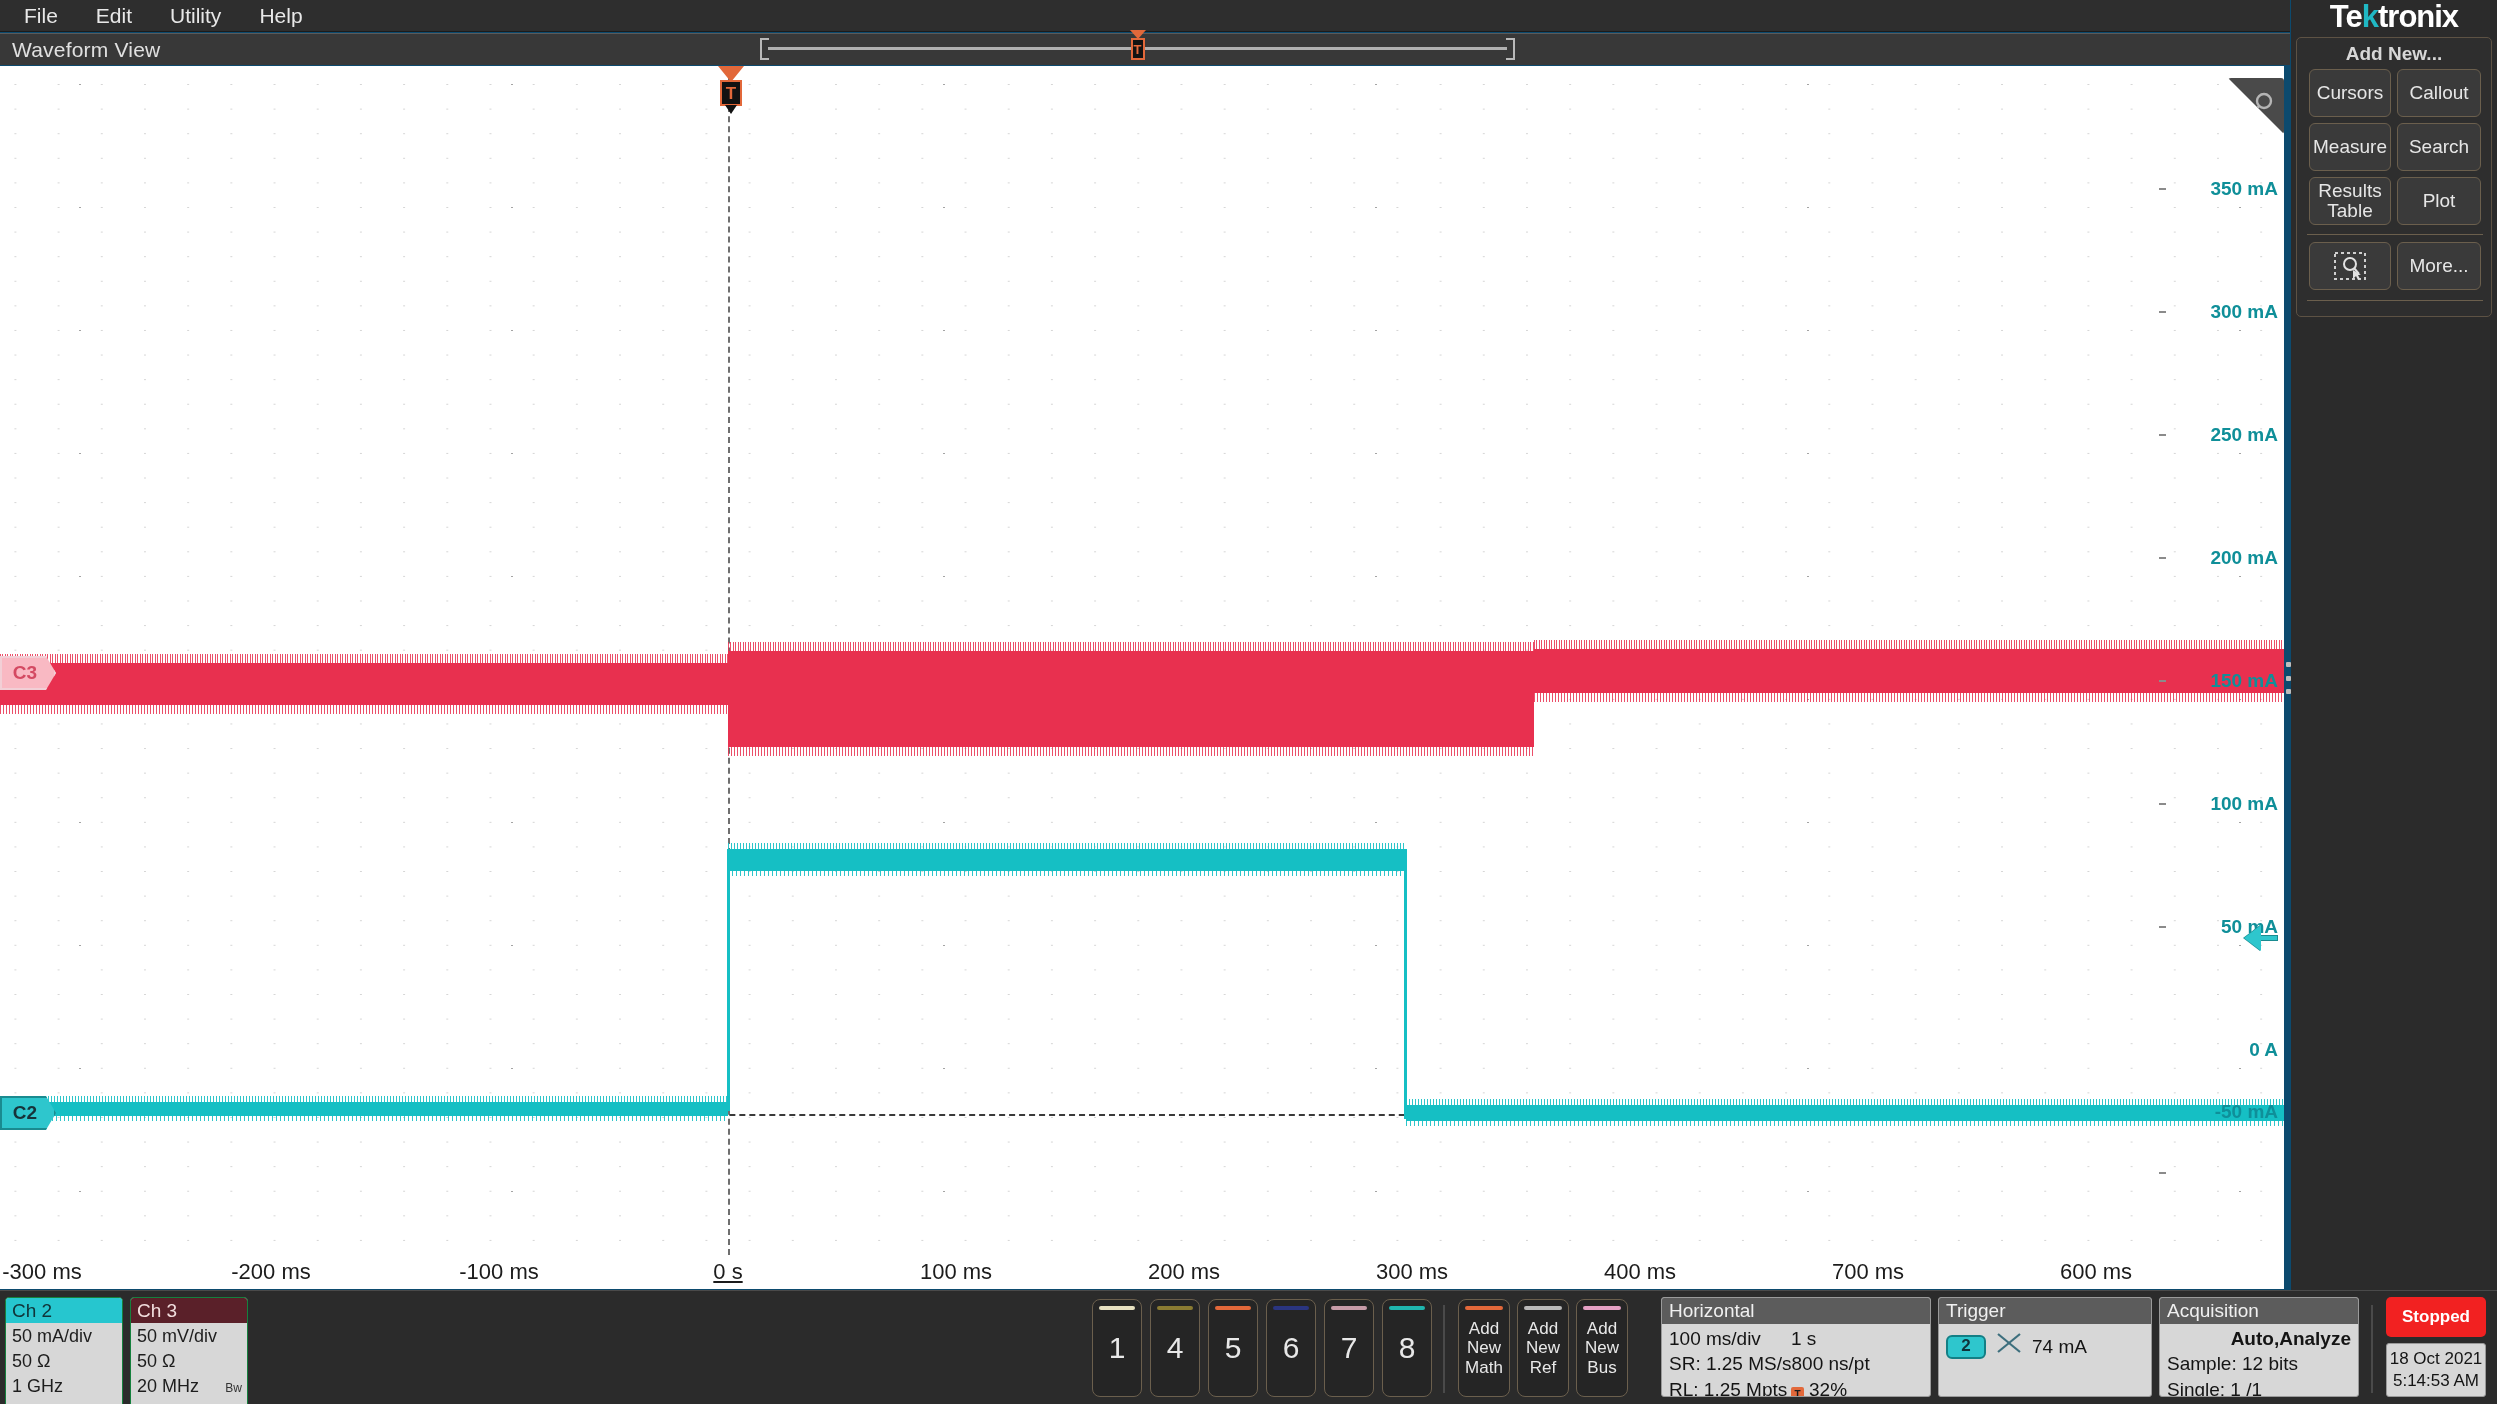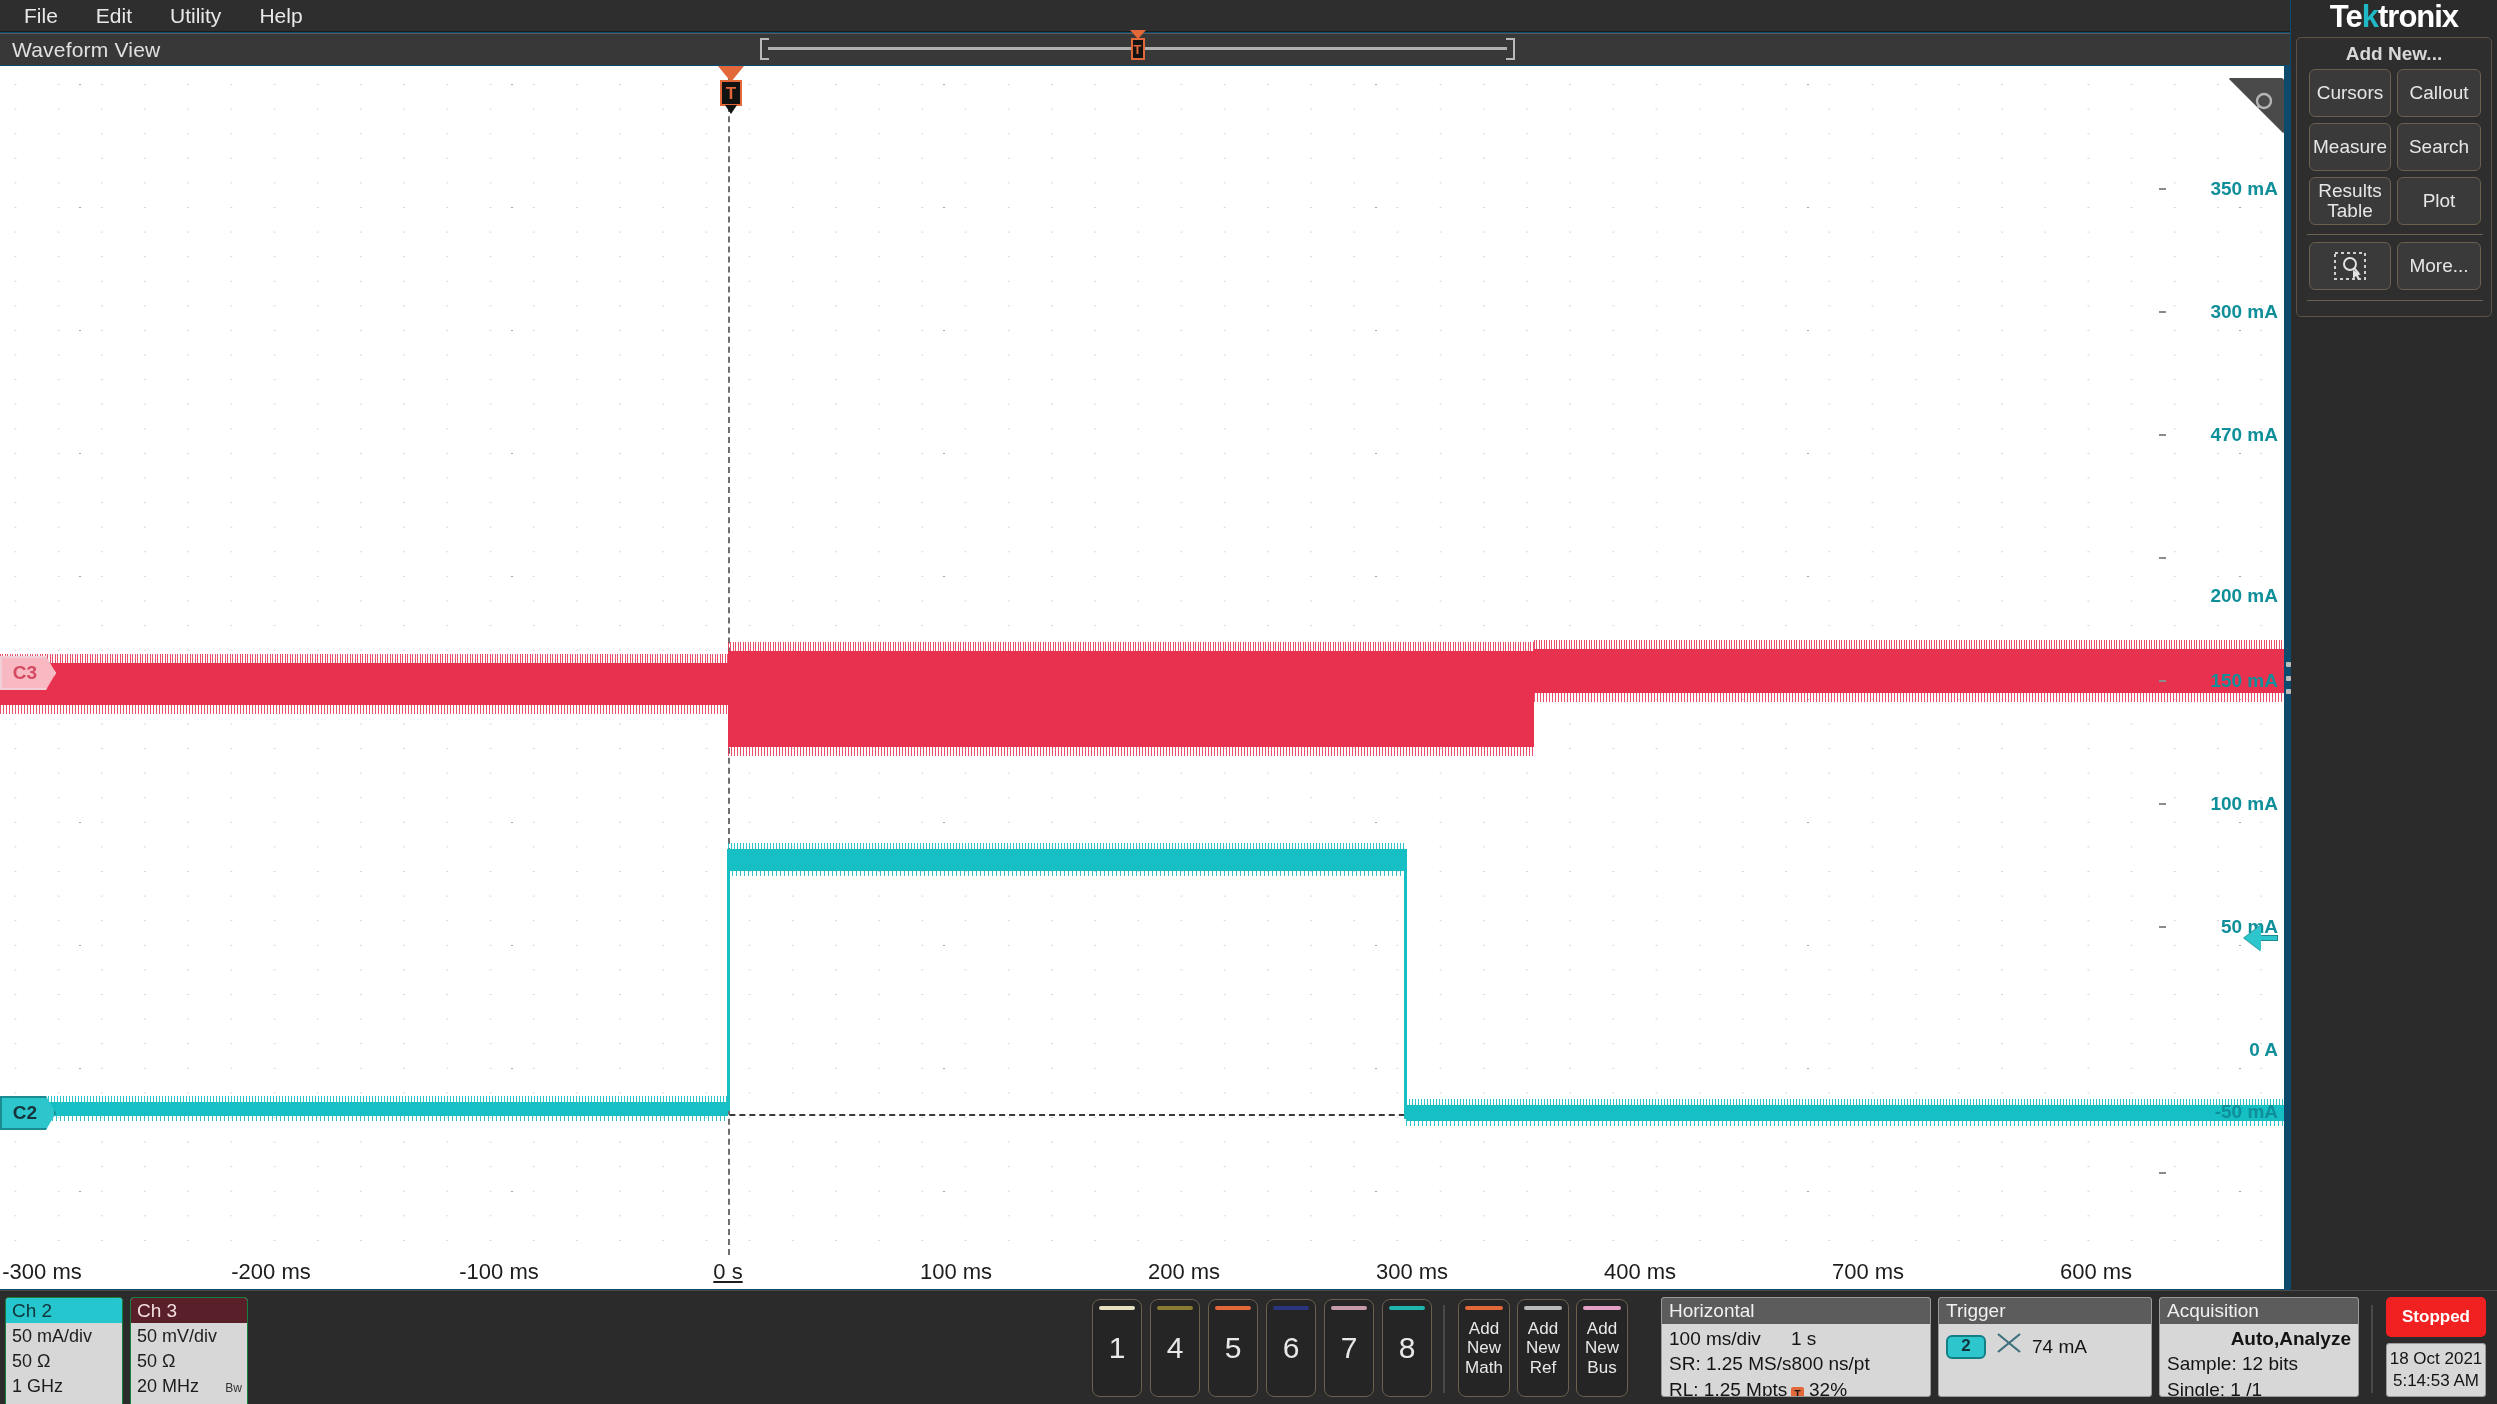--- a/index.html
+++ b/index.html
@@ -396,23 +396,23 @@
         <circle cx="20" cy="13" r="7" fill="none" stroke="#b5b5b5" stroke-width="2.4"></circle>
         <line x1="15" y1="18" x2="8" y2="26" stroke="#b5b5b5" stroke-width="2.4"></line>
       </svg>
     </div>
 
     <div class="ytick" style="top:123px;"></div>
     <div class="ylabel" style="top:123px;">350 mA</div>
     <div class="ytick" style="top:246px;"></div>
     <div class="ylabel" style="top:246px;">300 mA</div>
     <div class="ytick" style="top:369px;"></div>
-    <div class="ylabel" style="top:369px;">470 mA</div>
+    <div class="ylabel" style="top:369px;">250 mA</div>
     <div class="ytick" style="top:492px;"></div>
-    <div class="ylabel" style="top:492px;margin-top:38px;">200 mA</div>
+    <div class="ylabel" style="top:492px;">200 mA</div>
     <div class="ytick" style="top:615px;"></div>
     <div class="ylabel" style="top:615px;">150 mA</div>
     <div class="ytick" style="top:738px;"></div>
     <div class="ylabel" style="top:738px;">100 mA</div>
     <div class="ytick" style="top:861px;"></div>
     <div class="ylabel" style="top:861px;">50 mA</div>
     <div class="ylabel" style="top:984px;">0 A</div>
     <div class="ytick" style="top:1107px;"></div>
     <div class="ylabel" style="top:1046px;">-50 mA</div>
 

